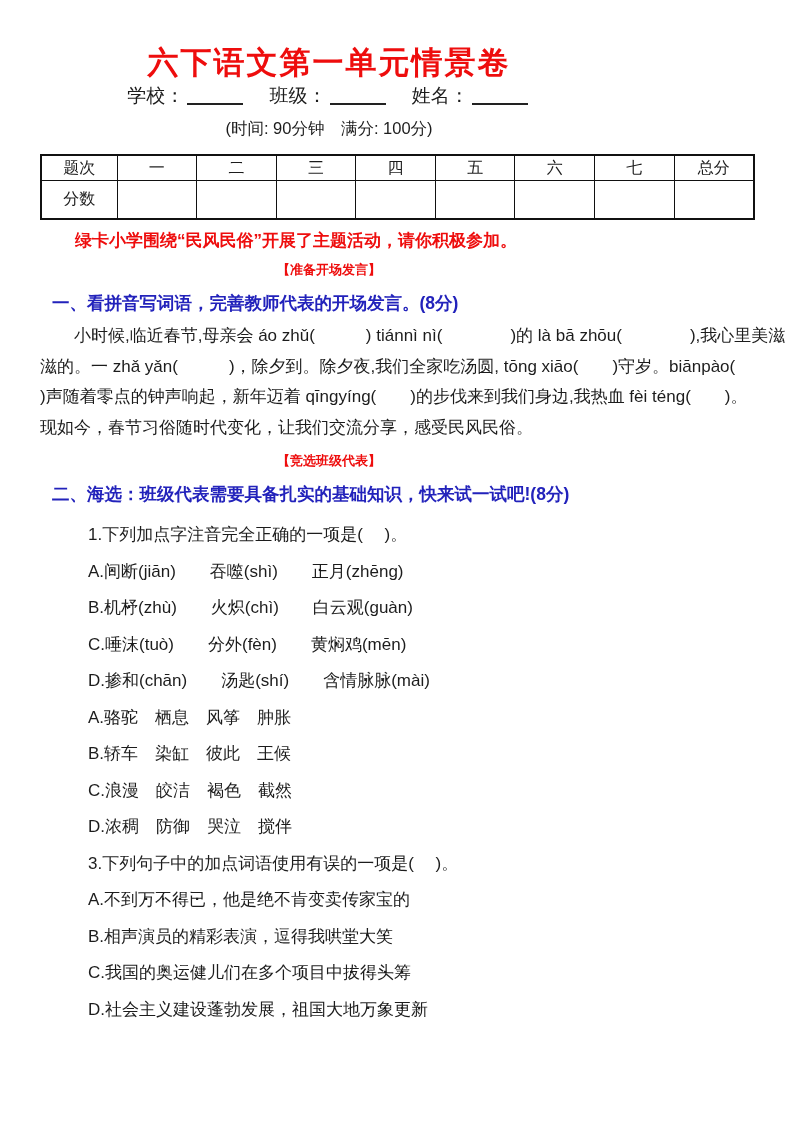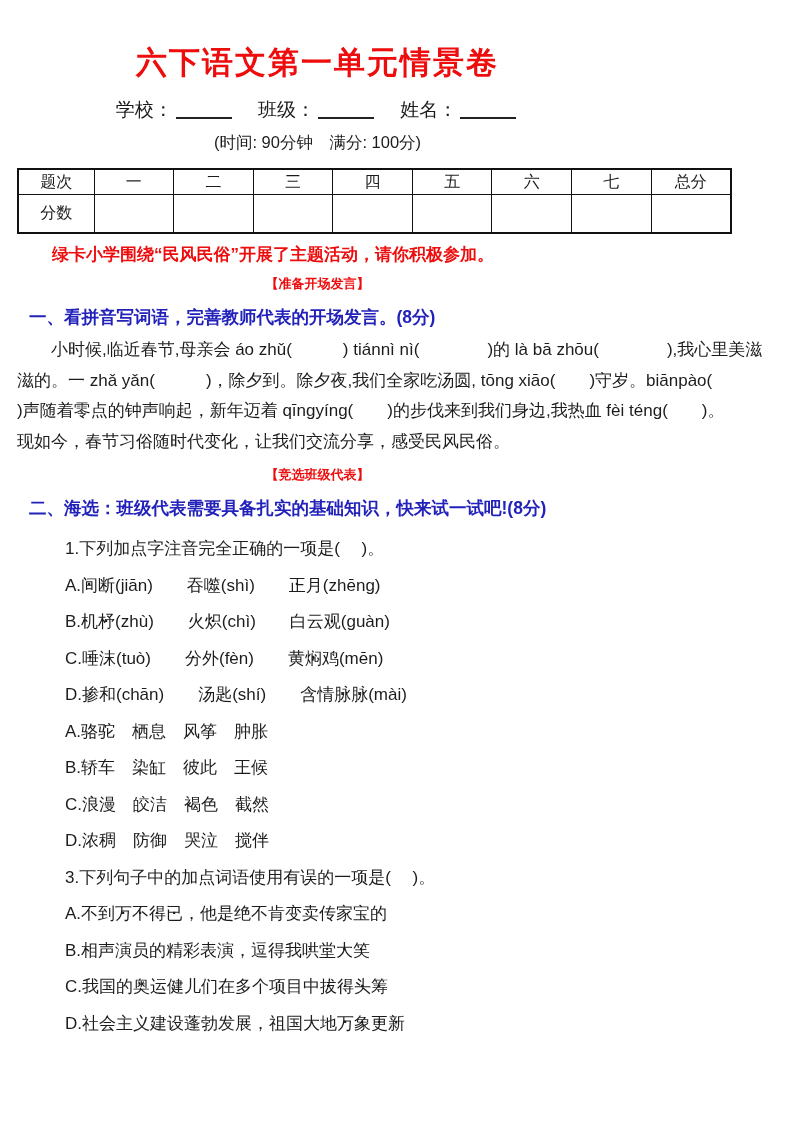--- a/index.html
+++ b/index.html
@@ -1,21 +1,21 @@
 <!DOCTYPE html>
 <html><head>
 <meta charset="utf-8">
 <style>
   html,body{margin:0;padding:0;background:#ffffff;}
   body{width:793px;height:1122px;overflow:hidden;
        font-family:"Liberation Sans","DejaVu Sans",sans-serif;color:#1c1c1c;}
-  .page{padding:44px 40px 0 17px;box-sizing:border-box;width:658px;}
+  .page{padding:44px 40px 0 40px;box-sizing:border-box;width:658px;}
 
   .title{margin:0;text-align:center;font-size:31px;font-weight:900;letter-spacing:2px;line-height:37px;}
-  .hdr{text-align:center;font-size:19px;margin-top:16px;line-height:26px;white-space:nowrap;}
+  .hdr{text-align:center;font-size:19px;margin-top:2px;line-height:26px;white-space:nowrap;}
   .hdr .grp{margin:0 9px;}
   .blank{display:inline-block;width:56px;height:1.05em;border-bottom:2px solid #222;
          margin:0 3px;vertical-align:-3px;}
   .time{text-align:center;font-size:16.5px;margin-top:8px;line-height:23px;}
 
   table.score{border-collapse:collapse;width:713px;margin-top:14px;table-layout:fixed;
               border:2px solid #111;}
   table.score td{border:1px solid #111;font-size:16px;font-weight:400;text-align:center;
                  padding:0;vertical-align:middle;}
   tr.r1 td{height:24px;}

